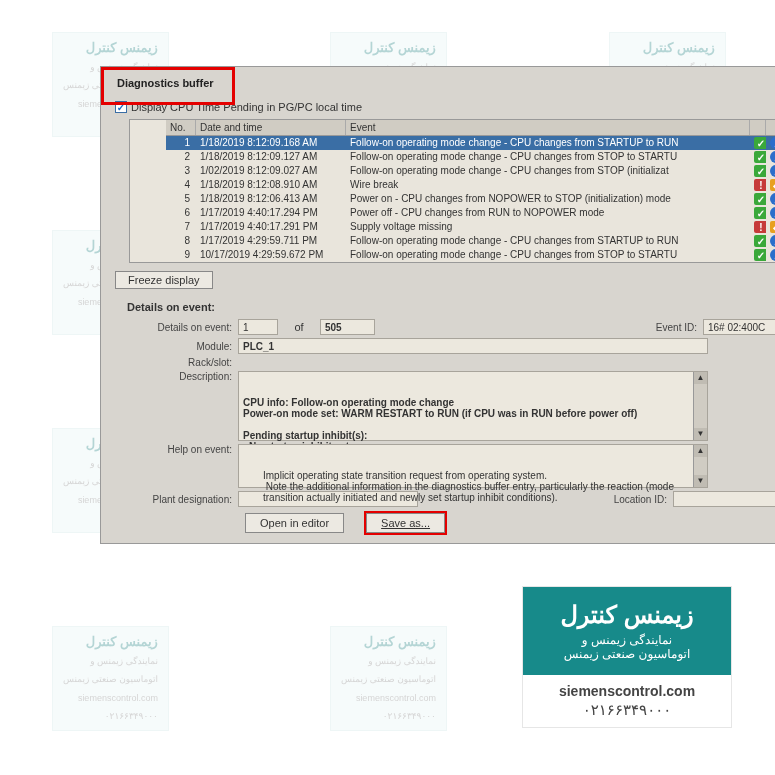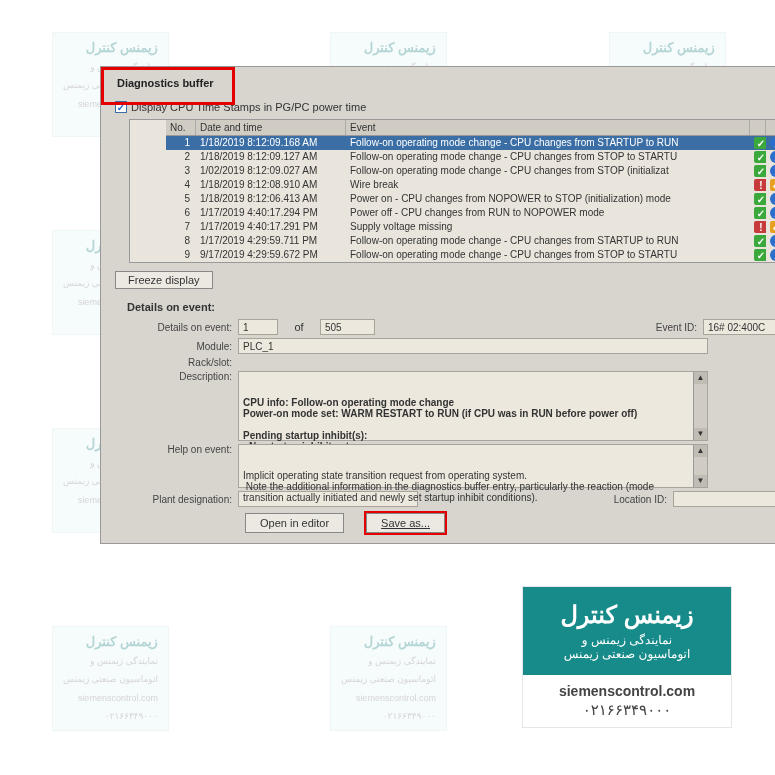--- a/index.html
+++ b/index.html
@@ -190,23 +190,23 @@
   }
   .form-row .fld {
     background: #ece8de;
     border: 1px solid #a8a49b;
     padding: 1px 4px;
     font-size: 10px;
     height: 16px;
     line-height: 14px;
   }
   .fld.w40 { width: 40px; }
-  .fld.w60 { width: 55px; }
+  .fld.w60 { width: 55px; font-weight: bold; }
   .fld.w110 { width: 110px; }
-  .fld.w410 { width: 470px; }
+  .fld.w410 { width: 470px; font-weight: bold; }
   .textarea {
     background: #ece8de;
     border: 1px solid #a8a49b;
     padding: 3px 4px;
     font-size: 10px;
     width: 470px;
     white-space: pre-wrap;
     position: relative;
   }
   .textarea .sb {
@@ -280,21 +280,21 @@
 
   <div class="tabs-wrap">
     <div class="redbox-top"></div>
     <div class="tab-header">
       <span class="tab-main-text">Diagnostics buffer</span>
     </div>
   </div>
 
   <div class="checkbox-line">
     <span class="chk">✓</span>
-    <span>Display CPU Time Stamps in PG/PC power time</span>
+    <span>Display CPU Time Pending in PG/PC local time</span>
   </div>
 
   <div class="table-wrap">
     <div class="table-head">
       <div>No.</div>
       <div>Date and time</div>
       <div>Event</div>
       <div></div>
         <div></div>
         <div></div>
@@ -359,21 +359,21 @@
         <div class="row">
           <div class="no">8</div>
           <div>1/17/2019 4:29:59.711 PM</div>
           <div>Follow-on operating mode change  - CPU changes from STARTUP to RUN</div>
           <div><span class="ic ic-ok">✓</span></div>
           <div><span class="ic ic-info">i</span></div>
           <div></div>
         </div>
         <div class="row">
           <div class="no">9</div>
-          <div>9/17/2019 4:29:59.672 PM</div>
+          <div>10/17/2019 4:29:59.672 PM</div>
           <div>Follow-on operating mode change  - CPU changes from STOP to STARTU</div>
           <div><span class="ic ic-ok">✓</span></div>
           <div><span class="ic ic-info">i</span></div>
           <div></div>
         </div>
       </div>
     <div class="scrollbar">
       <div class="scroll-up">▲</div>
       <div class="scroll-thumb"></div>
       <div class="scroll-down">▼</div>
@@ -412,21 +412,21 @@
 
 Pending startup inhibit(s):
 - No startup inhibit set</span>
         <div class="sb"><div class="up">▲</div><div class="dn">▼</div></div>
       </div>
     </div>
 
     <div class="form-row" style="align-items:flex-start;">
       <span class="lbl">Help on event:</span>
       <div class="textarea" style="height:44px;">
-        <span style="display:block;padding-right:16px;">Implicit operating state transition request from operating system.
+        <span style="display:block;padding-right:16px;margin-left:20px;">Implicit operating state transition request from operating system.
  Note the additional information in the diagnostics buffer entry, particularly the reaction (mode transition actually initiated and newly set startup inhibit conditions).</span>
         <div class="sb"><div class="up">▲</div><div class="dn">▼</div></div>
       </div>
     </div>
 
     <div class="form-row">
       <span class="lbl">Plant designation:</span>
       <span class="fld" style="width:180px;"></span>
       <span style="flex:1"></span>
       <span class="lbl" style="width:70px;">Location ID:</span>

